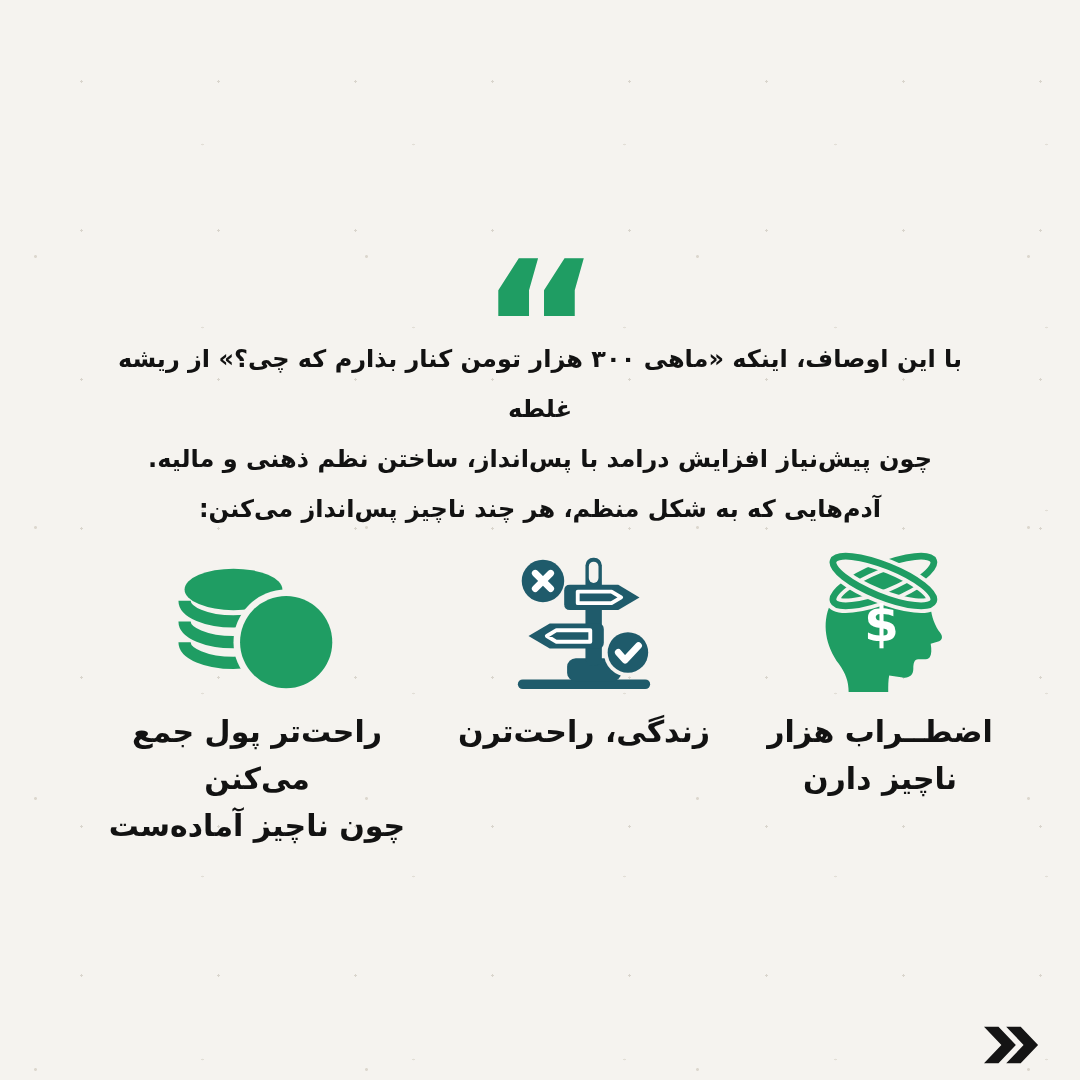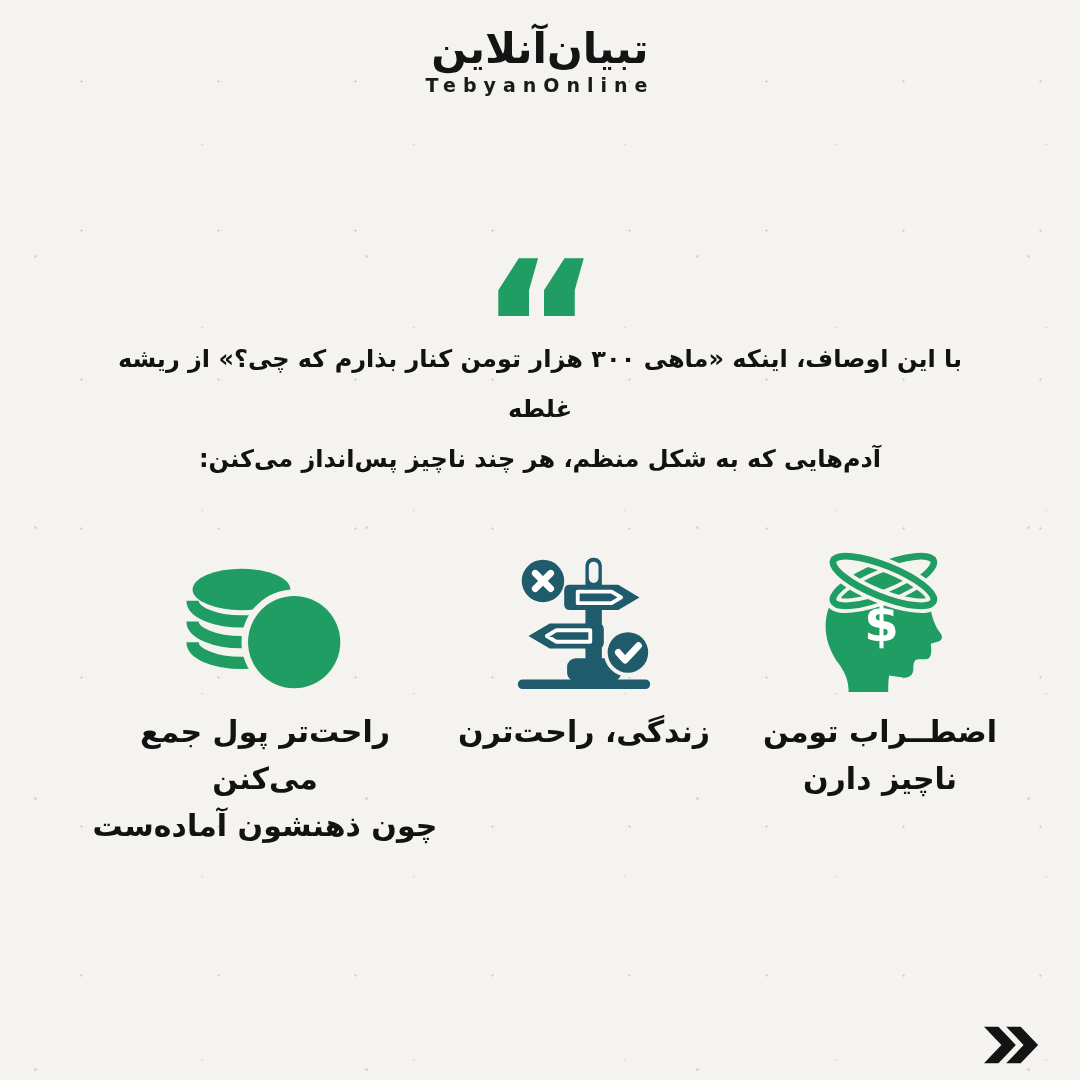--- a/index.html
+++ b/index.html
@@ -51,66 +51,63 @@
     position:absolute;top:334px;left:90px;right:90px;
     text-align:center;color:var(--text);
   }
   .quote-text p{
     font-size:24px;font-weight:bold;line-height:50px;
   }
   
   .benefit{position:absolute;top:540px;width:360px;text-align:center;}
   .benefit.pos-right{left:700px;}
   .benefit.pos-mid{left:404px;}
-  .benefit.pos-left{left:85px;}
+  .benefit.pos-left{left:77px;}
   .icon-box{
     height:152px;display:flex;align-items:flex-end;justify-content:center;
   }
   .caption{margin-top:16px;}
   .caption p{
     font-size:30px;font-weight:bold;line-height:47px;color:var(--text);
   }
   
   .footer-chevron{
     position:absolute;right:40px;bottom:16px;
     width:56px;height:38px;cursor:pointer;
   }
 </style>
 </head>
 <body>
 
 <div class="page">
 
-  <header class="logo">
-    <div class="logo-fa">تبیان‌آنلاین</div>
-    <div class="logo-en">TebyanOnline</div>
-  </header>
 
   <div class="quote-mark">“</div>
 
   <div class="quote-text">
     <p>با این اوصاف، اینکه «ماهی ۳۰۰ هزار تومن کنار بذارم که چی؟» از ریشه غلطه</p>
+    <p>چون پیش‌نیاز افزایش درامد با پس‌انداز، ساختن نظم ذهنی و مالیه.</p>
     <p>آدم‌هایی که به شکل منظم، هر چند ناچیز پس‌انداز می‌کنن:</p>
   </div>
 
   <div class="benefit pos-right">
     <div class="icon-box">
       <svg width="145" height="140" viewBox="0 0 150 145">
         <path fill="var(--green)" d="M42,145 C42,134 39,126 32,116 C18,97 14,74 23,54 C33,31 55,16 80,16 C105,16 124,34 127,58 C128,67 131,76 137,84 C140,88 139,92 134,93 L127,95 C128,101 128,106 126,109 C124,112 119,111 114,111 C110,111 109,115 109,121 C109,128 104,131 98,130 L84,128 C83,133 83,139 83,145 Z"></path>
         <g>
           <ellipse cx="78" cy="30" rx="56" ry="16" fill="none" stroke="var(--bg)" stroke-width="15" transform="rotate(-22 78 30)"></ellipse>
           <ellipse cx="78" cy="30" rx="56" ry="16" fill="none" stroke="var(--green)" stroke-width="7" transform="rotate(-22 78 30)"></ellipse>
           <ellipse cx="78" cy="30" rx="56" ry="16" fill="none" stroke="var(--bg)" stroke-width="15" transform="rotate(22 78 30)"></ellipse>
           <ellipse cx="78" cy="30" rx="56" ry="16" fill="none" stroke="var(--green)" stroke-width="7" transform="rotate(22 78 30)"></ellipse>
         </g>
         <text x="76" y="92" font-size="52" font-weight="bold" fill="#ffffff" text-anchor="middle">$</text>
       </svg>
     </div>
     <div class="caption">
-      <p>اضطــراب تومن</p>
+      <p>اضطــراب هزار</p>
       <p>ناچیز دارن</p>
     </div>
   </div>
 
   <div class="benefit pos-mid">
     <div class="icon-box">
       <svg width="140" height="140" viewBox="0 0 145 145">
         <rect x="4" y="132" width="137" height="10" rx="5" fill="var(--teal)"></rect>
         <rect x="55" y="110" width="56" height="24" rx="9" fill="var(--teal)"></rect>
         <rect x="74" y="6" width="17" height="112" rx="8" fill="var(--teal)"></rect>
@@ -137,21 +134,21 @@
         <ellipse cx="60" cy="26" rx="52" ry="22" fill="var(--green)"></ellipse>
         <path d="M8,38 A52,22 0 0 0 112,38" fill="none" stroke="var(--green)" stroke-width="13"></path>
         <path d="M8,60 A52,22 0 0 0 112,60" fill="none" stroke="var(--green)" stroke-width="13"></path>
         <path d="M8,82 A52,22 0 0 0 112,82" fill="none" stroke="var(--green)" stroke-width="13"></path>
         <circle cx="116" cy="82" r="56" fill="var(--bg)"></circle>
         <circle cx="116" cy="82" r="49" fill="var(--green)"></circle>
       </svg>
     </div>
     <div class="caption">
       <p>راحت‌تر پول جمع می‌کنن</p>
-      <p>چون ذهنشون آماده‌ست</p>
+      <p>چون ناچیز آماده‌ست</p>
     </div>
   </div>
 
   <div class="footer-chevron">
     <svg width="56" height="38" viewBox="0 0 58 38">
       <polygon fill="var(--ink)" points="0,0 15,0 33,19 15,38 0,38 18,19"></polygon>
       <polygon fill="var(--ink)" points="23,0 38,0 56,19 38,38 23,38 41,19"></polygon>
     </svg>
   </div>
 

